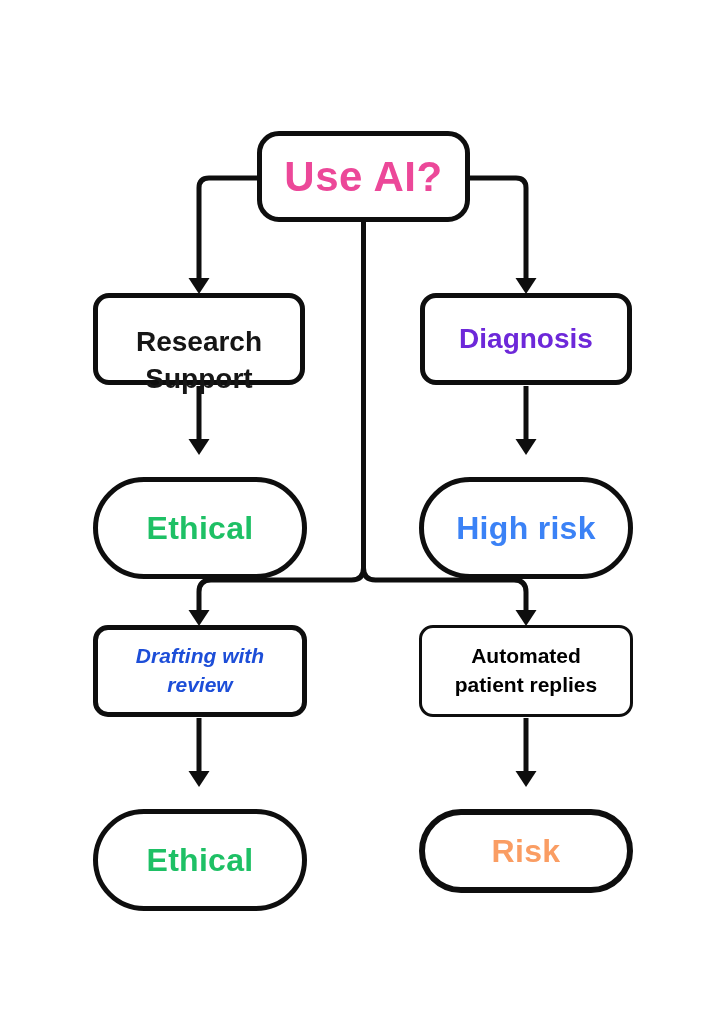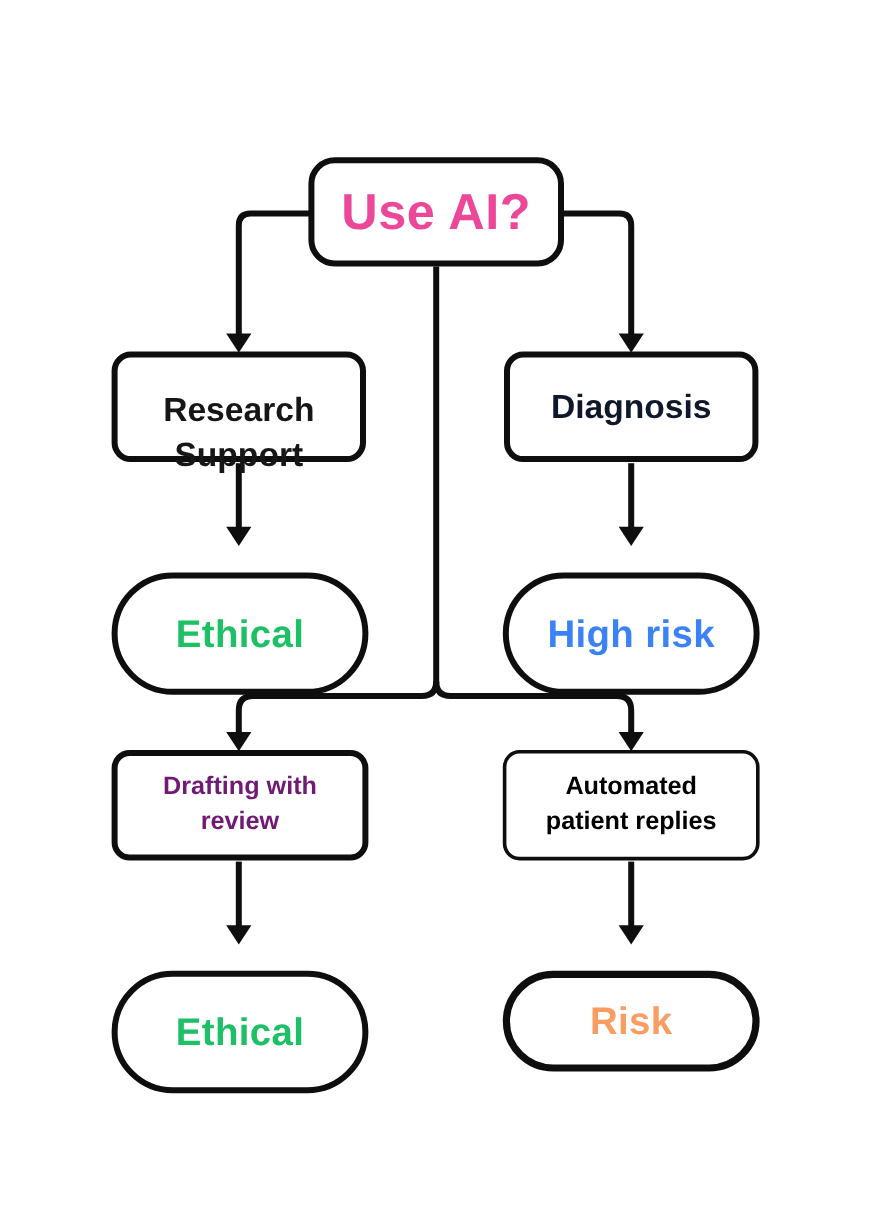--- a/index.html
+++ b/index.html
@@ -111,33 +111,33 @@
 
   <div class="node n-root">
     <span style="color: #ec4899;">Use AI?</span>
   </div>
 
   <div class="node rect n-research">
     <span style="color: rgb(22, 22, 22);">Research Support</span>
   </div>
 
   <div class="node rect n-diagnosis">
-    <span style="color: #0f172a;">Diagnosis</span>
+    <span style="color: #6d28d9;">Diagnosis</span>
   </div>
 
   <div class="node pill n-ethical-1">
     <span style="color: rgb(30, 192, 101);">Ethical</span>
   </div>
 
   <div class="node pill n-highrisk">
     <span style="color: #3b82f6;">High risk</span>
   </div>
 
   <div class="node rect-sm n-drafting">
-    <span style="color: #701a75;">Drafting with review</span>
+    <span style="color: #1d4ed8; font-style: italic;">Drafting with review</span>
   </div>
 
   <div class="node rect-sm n-automated">
     <span style="color: #000000;">Automated patient replies</span>
   </div>
 
   <div class="node pill n-ethical-2">
     <span style="color: rgb(30, 192, 101);">Ethical</span>
   </div>
 

